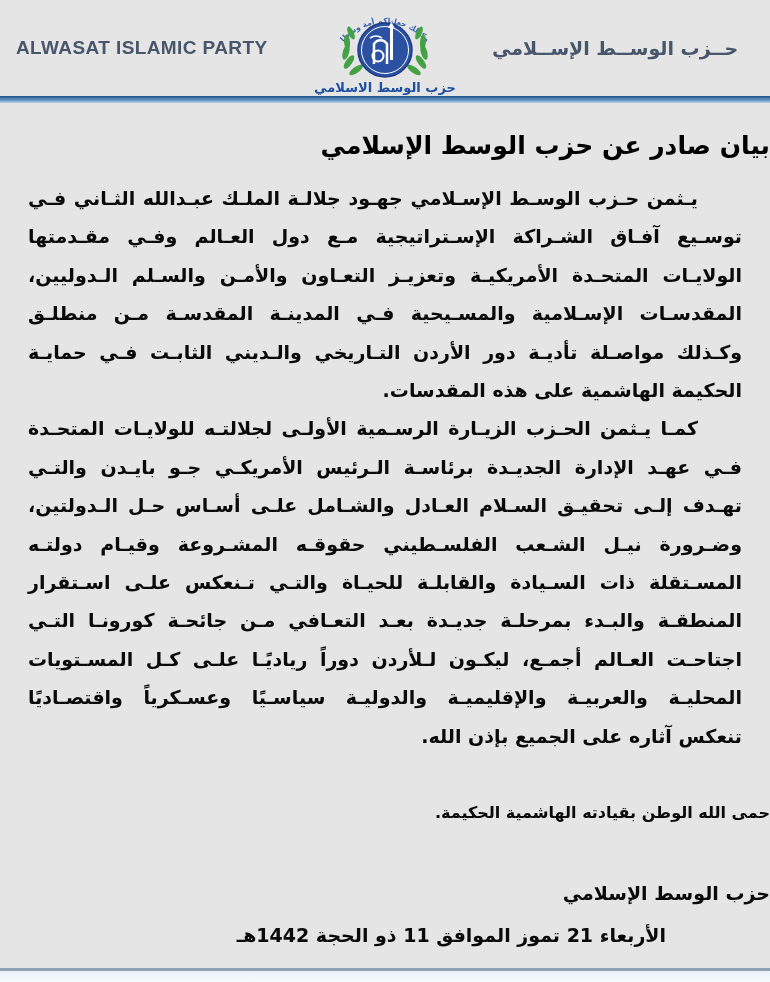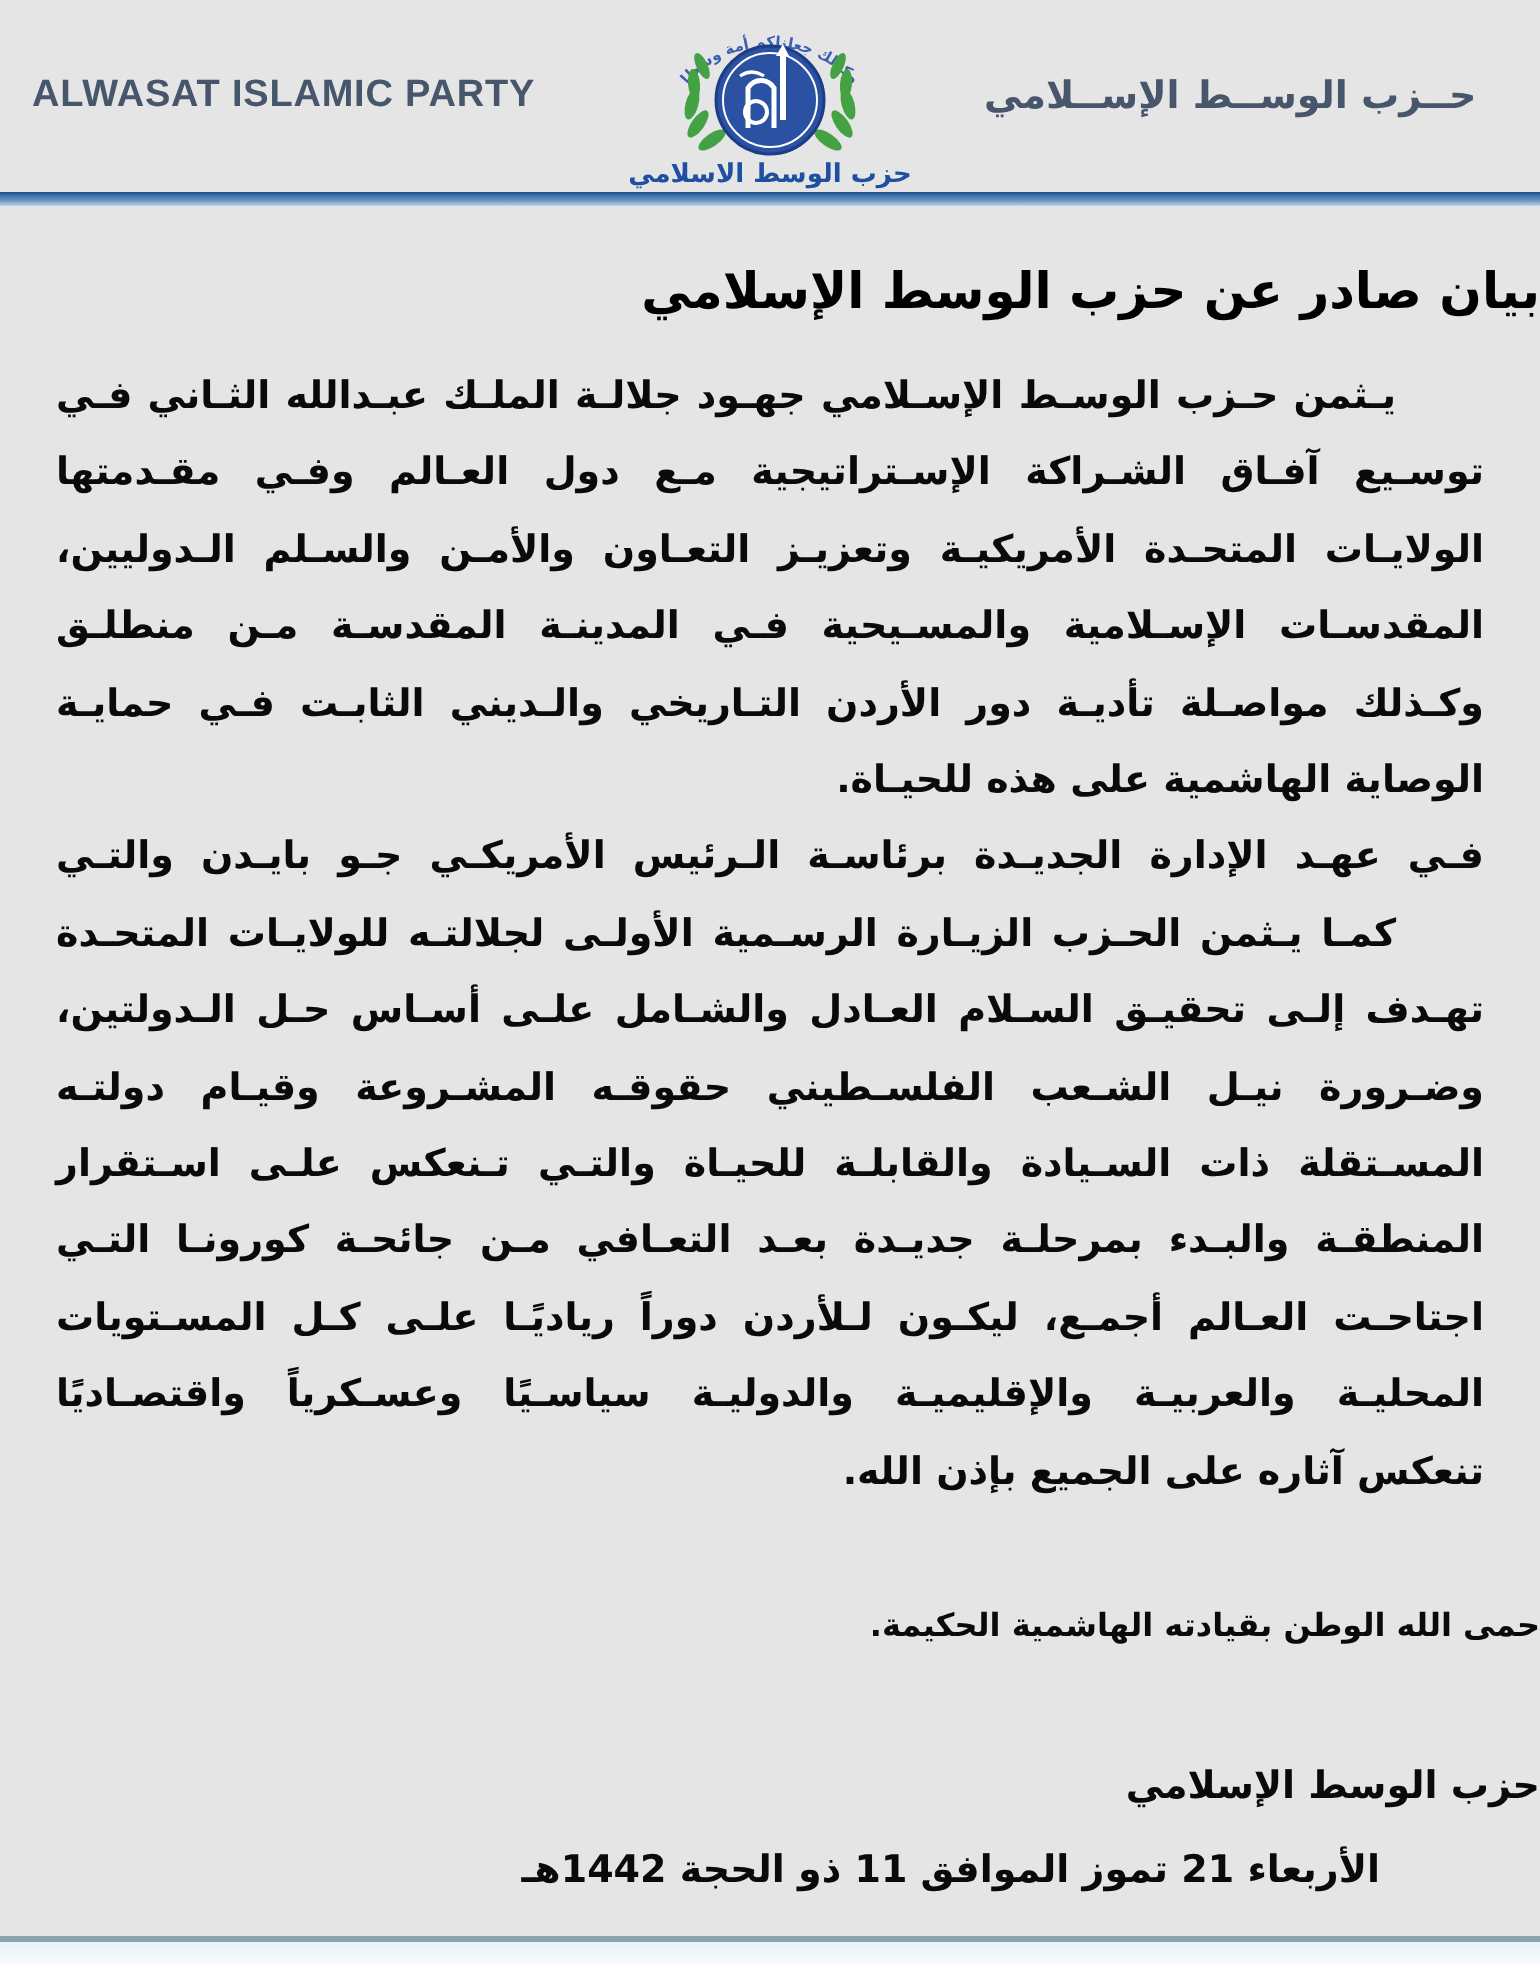--- a/index.html
+++ b/index.html
@@ -65,21 +65,21 @@
   .closing{
     direction:rtl;text-align:right;font-weight:bold;font-size:16px;
     color:#0a0a0a;margin:44px 0 0 0;line-height:28px;
   }
   .signature{
     direction:rtl;text-align:right;font-weight:bold;font-size:19px;
     color:#0a0a0a;margin:52px 0 0 0;padding-left:46px;line-height:28px;
   }
   .date-line{
     direction:rtl;font-weight:bold;font-size:19px;
-    color:#0a0a0a;margin:14px 0 0 0;padding-right:80px;line-height:28px;
+    color:#0a0a0a;margin:14px 0 0 0;padding-right:104px;line-height:28px;
   }
 </style>
 </head>
 <body>
 
 <div class="page">
 
   <header class="letterhead">
     <div class="h-left">ALWASAT ISLAMIC PARTY</div>
 
@@ -131,23 +131,23 @@
 
   <main>
     <h1 class="doc-title">بيان صادر عن حزب الوسط الإسلامي</h1>
 
     <div class="body-text" id="body-text">
         <div class="line first">يـثمن حـزب الوسـط الإسـلامي جهـود جلالـة الملـك عبـدالله الثـاني فـي</div>
         <div class="line">توسـيع آفـاق الشـراكة الإسـتراتيجية مـع دول العـالم وفـي مقـدمتها</div>
         <div class="line">الولايـات المتحـدة الأمريكيـة وتعزيـز التعـاون والأمـن والسـلم الـدوليين،</div>
         <div class="line">المقدسـات الإسـلامية والمسـيحية فـي المدينـة المقدسـة مـن منطلـق</div>
         <div class="line">وكـذلك مواصـلة تأديـة دور الأردن التـاريخي والـديني الثابـت فـي حمايـة</div>
-        <div class="line last">الوصاية الهاشمية على هذه للحيـاة.</div>
+        <div class="line last">الحكيمة الهاشمية على هذه المقدسات.</div>
+        <div class="line first">كمـا يـثمن الحـزب الزيـارة الرسـمية الأولـى لجلالتـه للولايـات المتحـدة</div>
         <div class="line">فـي عهـد الإدارة الجديـدة برئاسـة الـرئيس الأمريكـي جـو بايـدن والتـي</div>
-        <div class="line first">كمـا يـثمن الحـزب الزيـارة الرسـمية الأولـى لجلالتـه للولايـات المتحـدة</div>
         <div class="line">تهـدف إلـى تحقيـق السـلام العـادل والشـامل علـى أسـاس حـل الـدولتين،</div>
         <div class="line">وضـرورة نيـل الشـعب الفلسـطيني حقوقـه المشـروعة وقيـام دولتـه</div>
         <div class="line">المسـتقلة ذات السـيادة والقابلـة للحيـاة والتـي تـنعكس علـى اسـتقرار</div>
         <div class="line">المنطقـة والبـدء بمرحلـة جديـدة بعـد التعـافي مـن جائحـة كورونـا التـي</div>
         <div class="line">اجتاحـت العـالم أجمـع، ليكـون لـلأردن دوراً رياديًـا علـى كـل المسـتويات</div>
         <div class="line">المحليـة والعربيـة والإقليميـة والدوليـة سياسـيًا وعسـكرياً واقتصـاديًا</div>
         <div class="line last">تنعكس آثاره على الجميع بإذن الله.</div>
       </div>
 
     <p class="closing">حمى الله الوطن بقيادته الهاشمية الحكيمة.</p>

